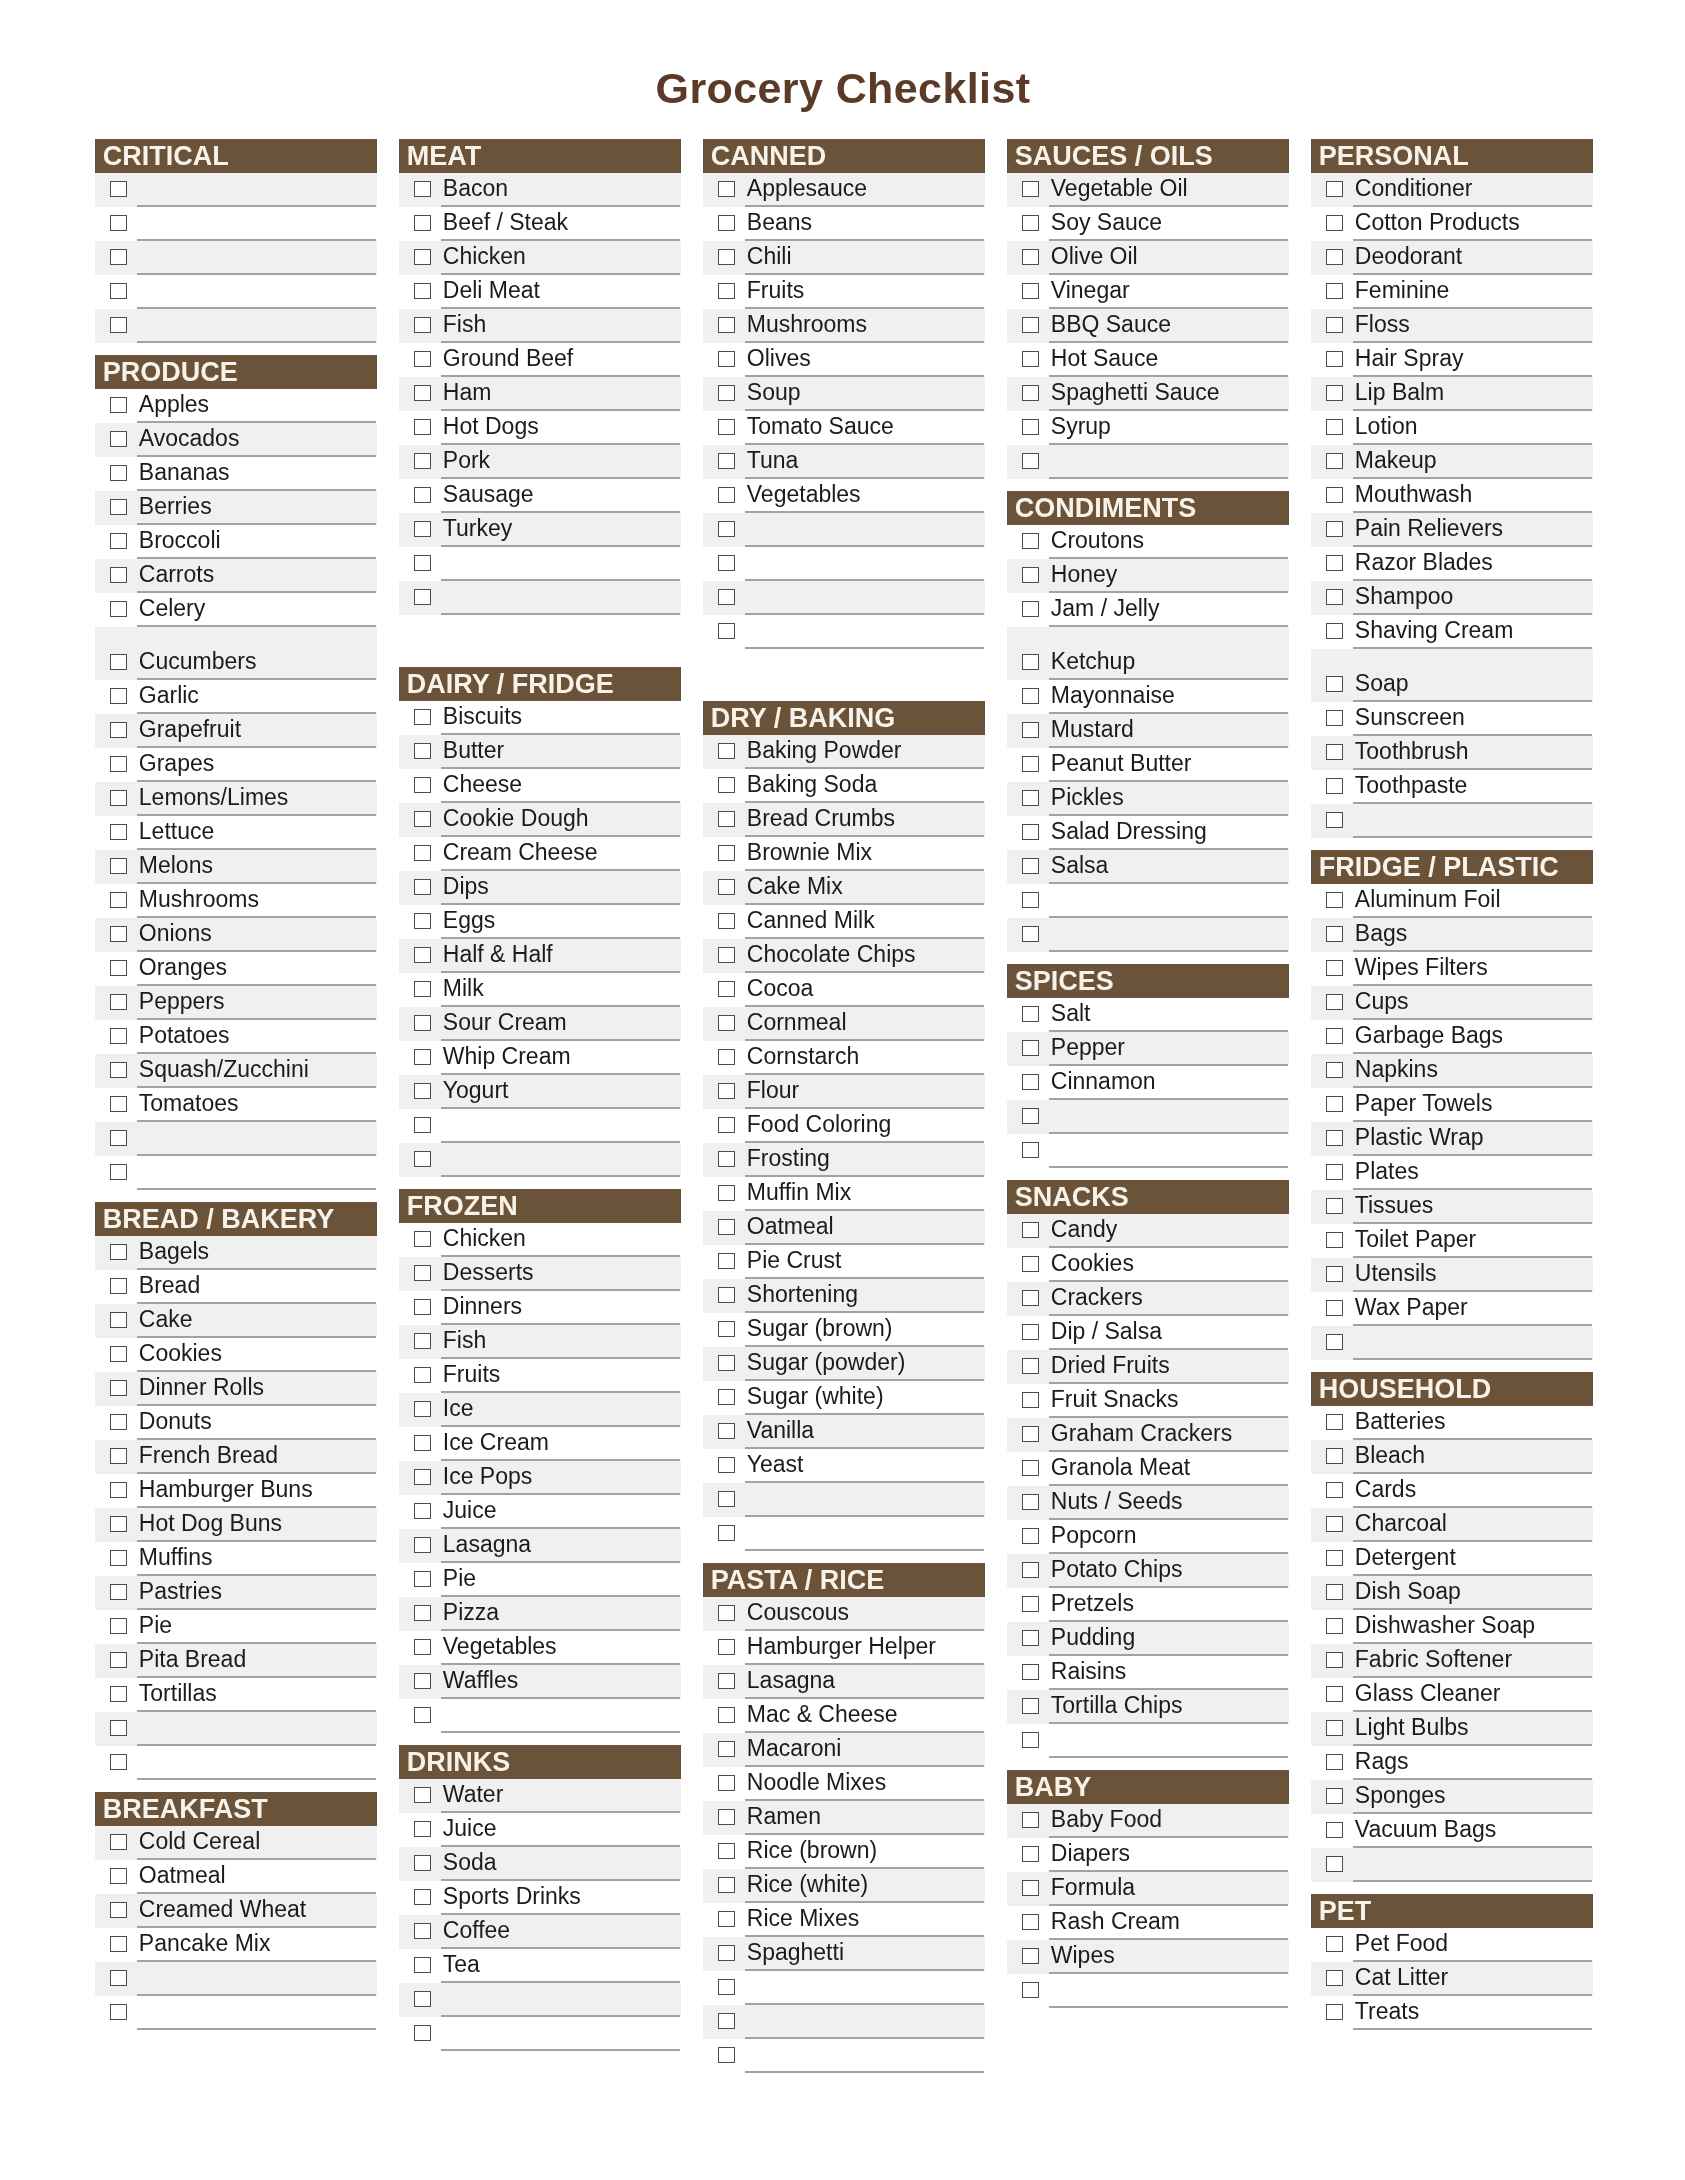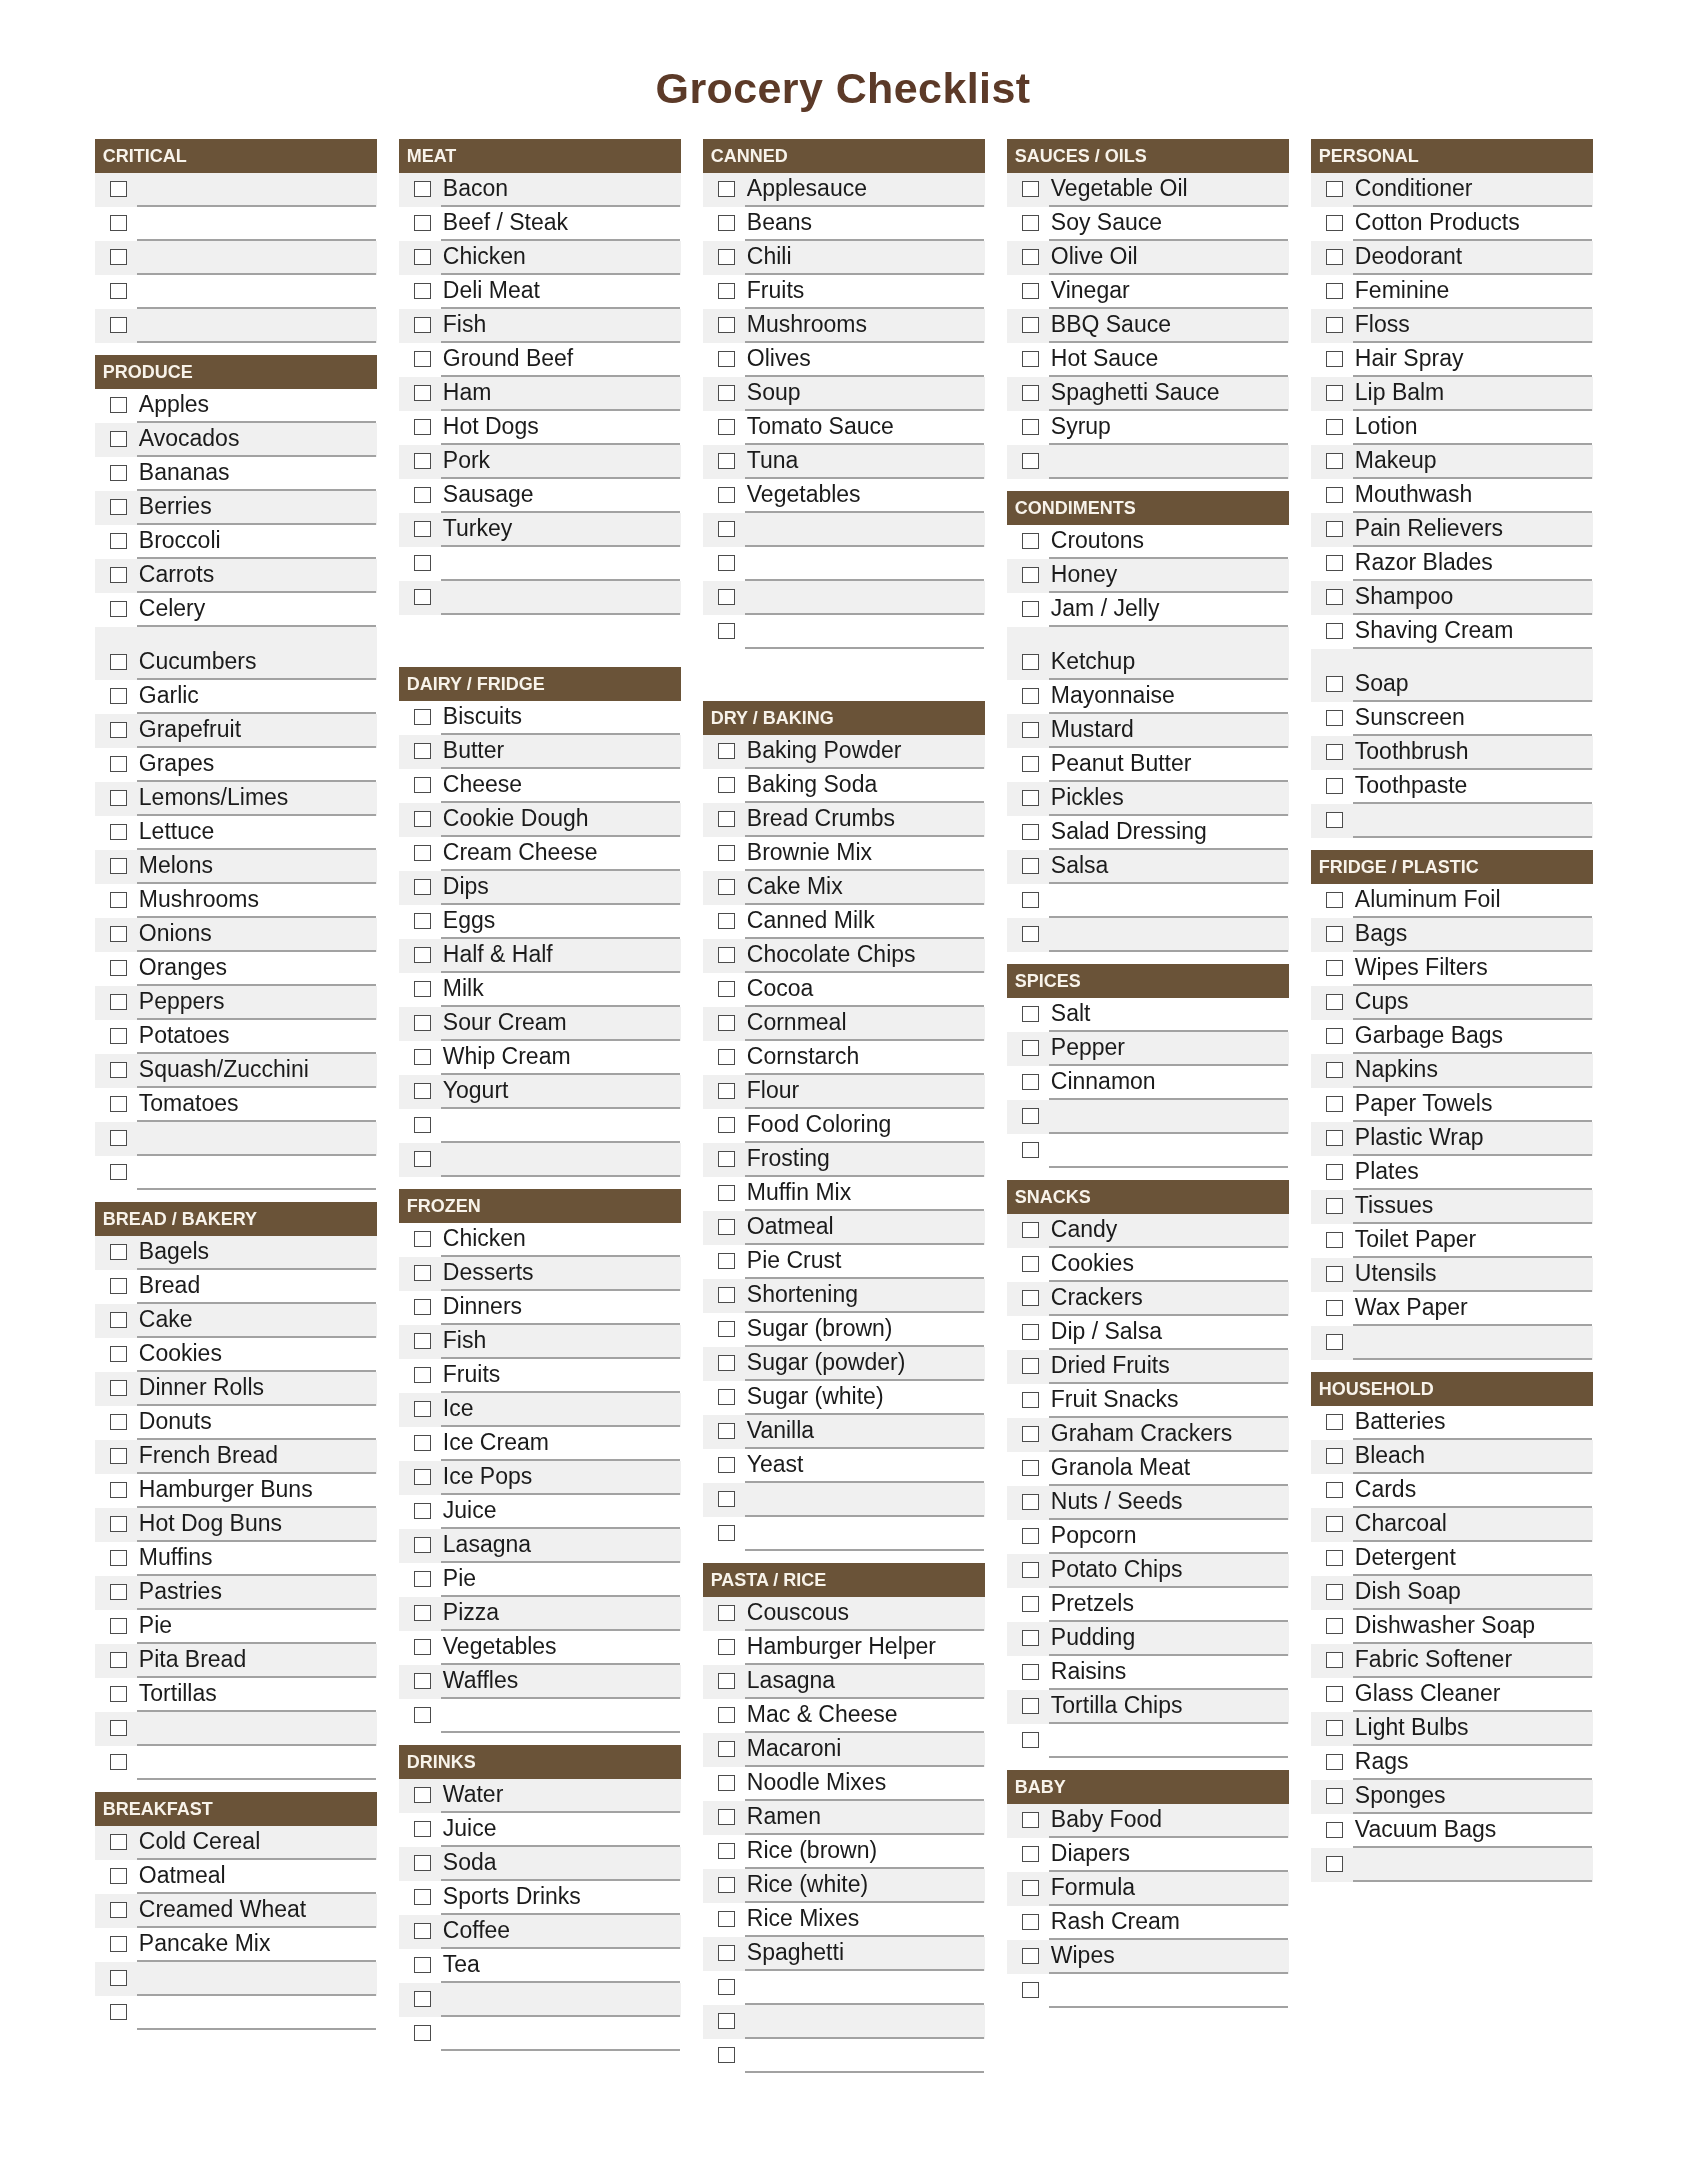--- a/index.html
+++ b/index.html
@@ -21,21 +21,21 @@
     text-align:center;font-weight:bold;font-size:43px;
     color:var(--title-text);padding-top:48px;letter-spacing:0.4px;margin-top:16px;
   }
   #columns{display:flex;gap:22px;padding:26.4px 0 0 95px;align-items:flex-start}
   .column{flex:0 0 282px;width:282px}
   .section{margin-top:12px}
   .section:first-child{margin-top:0}
   .section--pagebreak{margin-top:52px}
   .section-header{
     height:34px;line-height:35px;background:var(--header-bg);color:var(--header-text);
-    font-weight:bold;font-size:18px;padding-left:7.7px;box-sizing:border-box;
+    font-weight:bold;font-size:27px;padding-left:7.7px;box-sizing:border-box;
     white-space:nowrap;overflow:hidden;
   }
   .row{height:34px;position:relative;display:flex;align-items:center;box-sizing:border-box}
   .row--alt{background:var(--row-alt-bg)}
   .checkbox{
     width:14.5px;height:14.5px;border:1.7px solid var(--checkbox-border);
     background:#ffffff;margin-left:15.3px;margin-bottom:2.6px;flex:0 0 auto;
   }
   .item-label{
     font-size:23px;color:var(--item-text);margin-left:12px;
@@ -1347,15 +1347,33 @@
           <div class="checkbox"></div>
           <div class="item-label">Vacuum Bags</div>
           <div class="write-line"></div>
         </div>
         <div class="row row--alt">
           <div class="checkbox"></div>
           <div class="item-label"></div>
           <div class="write-line"></div>
         </div>
       </div>
+      <div class="section">
+        <div class="section-header">PET</div>
+        <div class="row">
+          <div class="checkbox"></div>
+          <div class="item-label">Pet Food</div>
+          <div class="write-line"></div>
+        </div>
+        <div class="row row--alt">
+          <div class="checkbox"></div>
+          <div class="item-label">Cat Litter</div>
+          <div class="write-line"></div>
+        </div>
+        <div class="row">
+          <div class="checkbox"></div>
+          <div class="item-label">Treats</div>
+          <div class="write-line"></div>
+        </div>
+      </div>
     </div>
   </div>
 
 
 </body></html>

